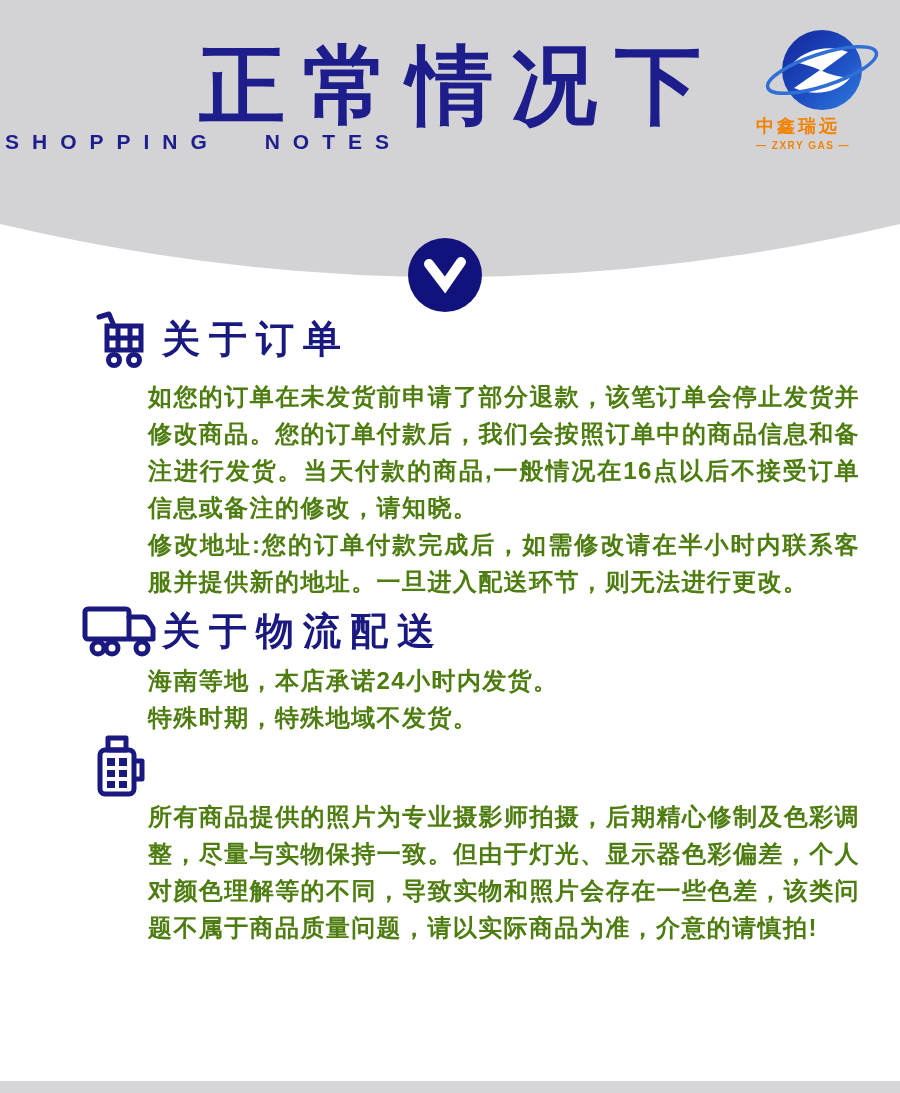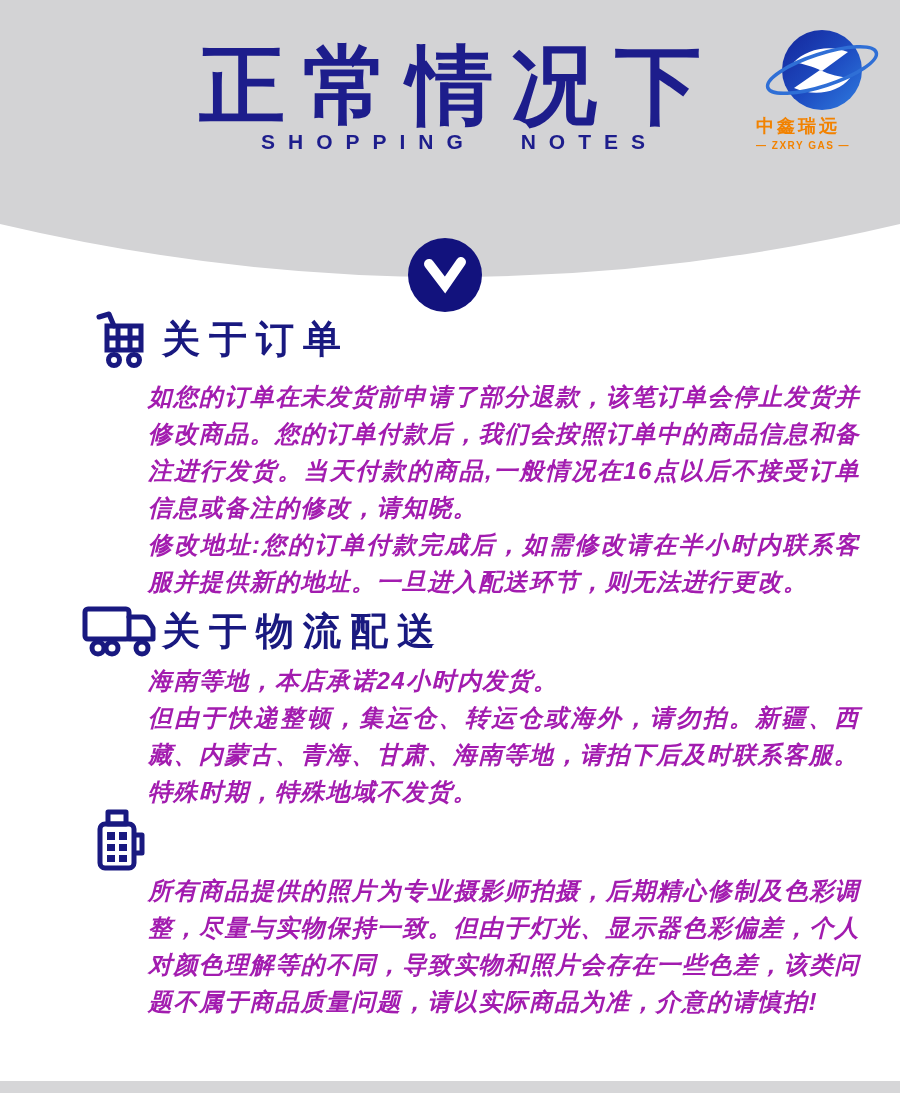--- a/index.html
+++ b/index.html
@@ -5,41 +5,41 @@
   html,body{margin:0;padding:0;background:#fff;}
   .page{position:relative;width:900px;height:1093px;background:#ffffff;overflow:hidden;
         font-family:"Liberation Sans","DejaVu Sans",sans-serif;}
 
   
   .header{position:absolute;top:0;left:0;width:900px;height:290px;}
   .header-curve{position:absolute;top:0;left:0;}
   .page-title{position:absolute;top:28px;left:0;width:100%;text-align:center;
               font-size:86px;font-weight:bold;color:#1d1d8c;letter-spacing:18px;padding-left:18px;
               box-sizing:border-box;white-space:nowrap;}
-  .page-subtitle{position:absolute;top:130px;left:0;width:100%;text-align:center;
+  .page-subtitle{position:absolute;top:130px;left:0;width:100%;text-align:left;
               font-size:21px;font-weight:bold;color:#1d1d8c;letter-spacing:13px;word-spacing:26px;
-              padding-left:19px;box-sizing:border-box;white-space:nowrap;}
+              padding-left:5px;box-sizing:border-box;white-space:nowrap;}
 
   .logo{position:absolute;top:24px;right:12px;width:132px;}
   .logo-cn{font-size:18px;font-weight:bold;color:#f28200;letter-spacing:3px;margin-top:-2px;white-space:nowrap;}
   .logo-en{font-size:10px;font-weight:bold;color:#f28200;letter-spacing:1.5px;margin-top:2px;white-space:nowrap;}
 
   .chevron-wrap{position:absolute;top:238px;left:408px;width:74px;height:74px;border-radius:50%;
                 background:#12127d;display:flex;align-items:center;justify-content:center;}
 
   
   .content{position:absolute;top:290px;left:0;width:900px;}
   .sec-head{display:flex;align-items:center;height:62px;padding-left:80px;}
   .sec-head.first{margin-top:18px;}
   .sec-icon{width:82px;display:flex;align-items:center;justify-content:center;flex:0 0 82px;}
   .sec-title{margin:0;font-size:38px;font-weight:bold;color:#191980;letter-spacing:9px;white-space:nowrap;}
   .sec-body{margin:0 0 0 148px;width:712px;}
   .sec-body.pad-top{padding-top:8px;}
-  .sec-body p{margin:0;font-size:24px;line-height:37px;font-weight:600;color:#a21caf;
-              letter-spacing:1.4px;text-align:justify;font-style:italic;}
+  .sec-body p{margin:0;font-size:24px;line-height:37px;font-weight:600;color:#4d7c0f;
+              letter-spacing:1.4px;text-align:justify;}
 
   
   .footer-bar{position:absolute;left:0;bottom:0;width:900px;height:12px;background:#d6d6d8;}
 
   svg{display:block;}
 </style>
 </head>
 <body>
 
 <div class="page">
@@ -108,21 +108,20 @@
             <path d="M48,14 H62 C64,14 66,15 67,17 L72,25 V36 H48"></path>
             <circle cx="17" cy="45" r="6"></circle>
             <circle cx="31" cy="45" r="6"></circle>
             <circle cx="61" cy="45" r="6"></circle>
           </svg>
         </span>
         <h2 class="sec-title">关于物流配送</h2>
       </div>
       <div class="sec-body">
         <p>海南等地，本店承诺24小时内发货。</p>
-        <p>但由于快递整顿，集运仓、转运仓或海外，请勿拍。新疆、西藏、内蒙古、青海、甘肃、海南等地，请拍下后及时联系客服。</p>
         <p>特殊时期，特殊地域不发货。</p>
       </div>
     </section>
 
     <section>
       <div class="sec-head">
         <span class="sec-icon">
           <svg width="58" height="64" viewBox="0 0 58 64">
             <g fill="none" stroke="#191980" stroke-width="5" stroke-linejoin="round">
               <rect x="16" y="3" width="18" height="12"></rect>

